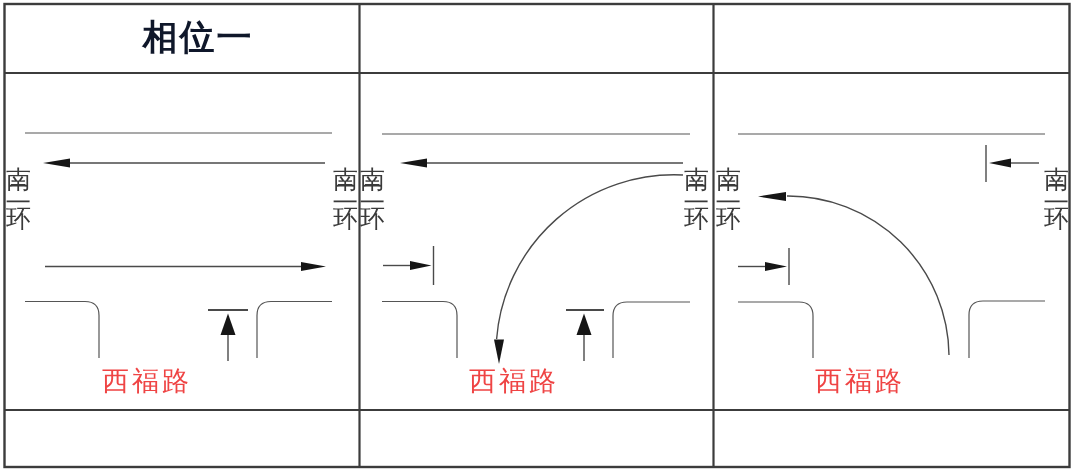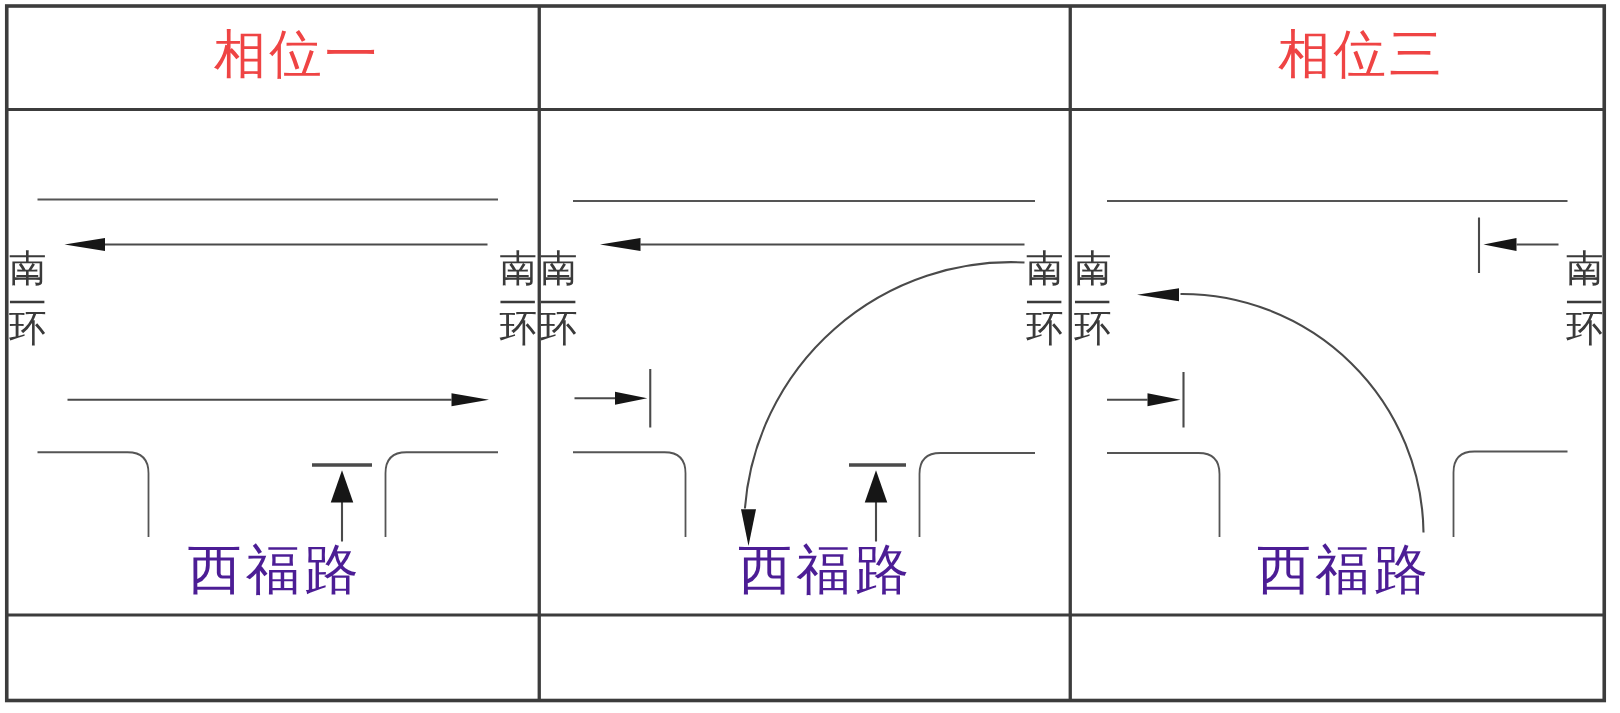--- a/index.html
+++ b/index.html
@@ -8,32 +8,32 @@
     width:1080px;height:475px;
     background:#ffffff;
     font-family:"DejaVu Sans","Liberation Sans",sans-serif;
     color:#2e2e2e;
     overflow:hidden;
   }
   .overlay{position:absolute;left:0;top:0;width:1080px;height:475px;display:block;}
   .phase-title{
     position:absolute;top:14px;height:46px;line-height:46px;
     text-align:center;font-size:35px;letter-spacing:2px;
-    color:#ef4444;font-weight:400;box-sizing:border-box;padding-left:32px;
+    color:#0f172a;font-weight:700;box-sizing:border-box;padding-left:32px;
     white-space:nowrap;
   }
   .vroad{
     position:absolute;top:146px;
     writing-mode:vertical-rl;text-orientation:upright;
     font-size:25px;letter-spacing:21px;line-height:26px;
     color:#3a3a3a;white-space:nowrap;
   }
   .hroad{
     position:absolute;top:366px;width:140px;height:30px;line-height:30px;
-    text-align:right;font-size:36px;letter-spacing:3px;color:#4c1d95;
+    text-align:left;font-size:27px;letter-spacing:3px;color:#ef4444;
     white-space:nowrap;
   }
   .line{stroke:#4a4a4a;stroke-width:1.4;fill:none;stroke-linecap:butt;}
   .thin{stroke:#555555;stroke-width:1.2;fill:none;}
   .bar{stroke:#4a4a4a;stroke-width:2.2;fill:none;}
   .head{fill:#161616;stroke:none;}
   .grid{stroke:#3c3c3c;fill:none;}
 </style>
 </head>
 <body>
@@ -88,21 +88,20 @@
       <polygon class="head" points="758,196.5 786,192.1 786,200.9"></polygon>
       <path class="line" d="M738,266.5 H765"></path>
       <polygon class="head" points="787,266.5 765,262.1 765,270.9"></polygon>
       <path class="line" d="M789,248 V285"></path>
       <path class="thin" d="M738,302 L799,302 Q813,302 813,316 L813,358"></path>
       <path class="thin" d="M1045,301 L983,301 Q969,301 969,315 L969,358"></path>
     </g>
   </svg>
 
   <div class="phase-title" style="left:5px;width:354px;">相位一</div>
-  <div class="phase-title" style="left:714px;width:355px;">相位三</div>
 
   <div class="vroad" style="left:5px;">南二环</div>
   <div class="vroad" style="left:332px;">南二环</div>
   <div class="vroad" style="left:359px;">南二环</div>
   <div class="vroad" style="left:683px;">南二环</div>
   <div class="vroad" style="left:715px;">南二环</div>
   <div class="vroad" style="left:1043px;">南二环</div>
 
   <div class="hroad" style="left:102px;">西福路</div>
   <div class="hroad" style="left:469px;">西福路</div>

